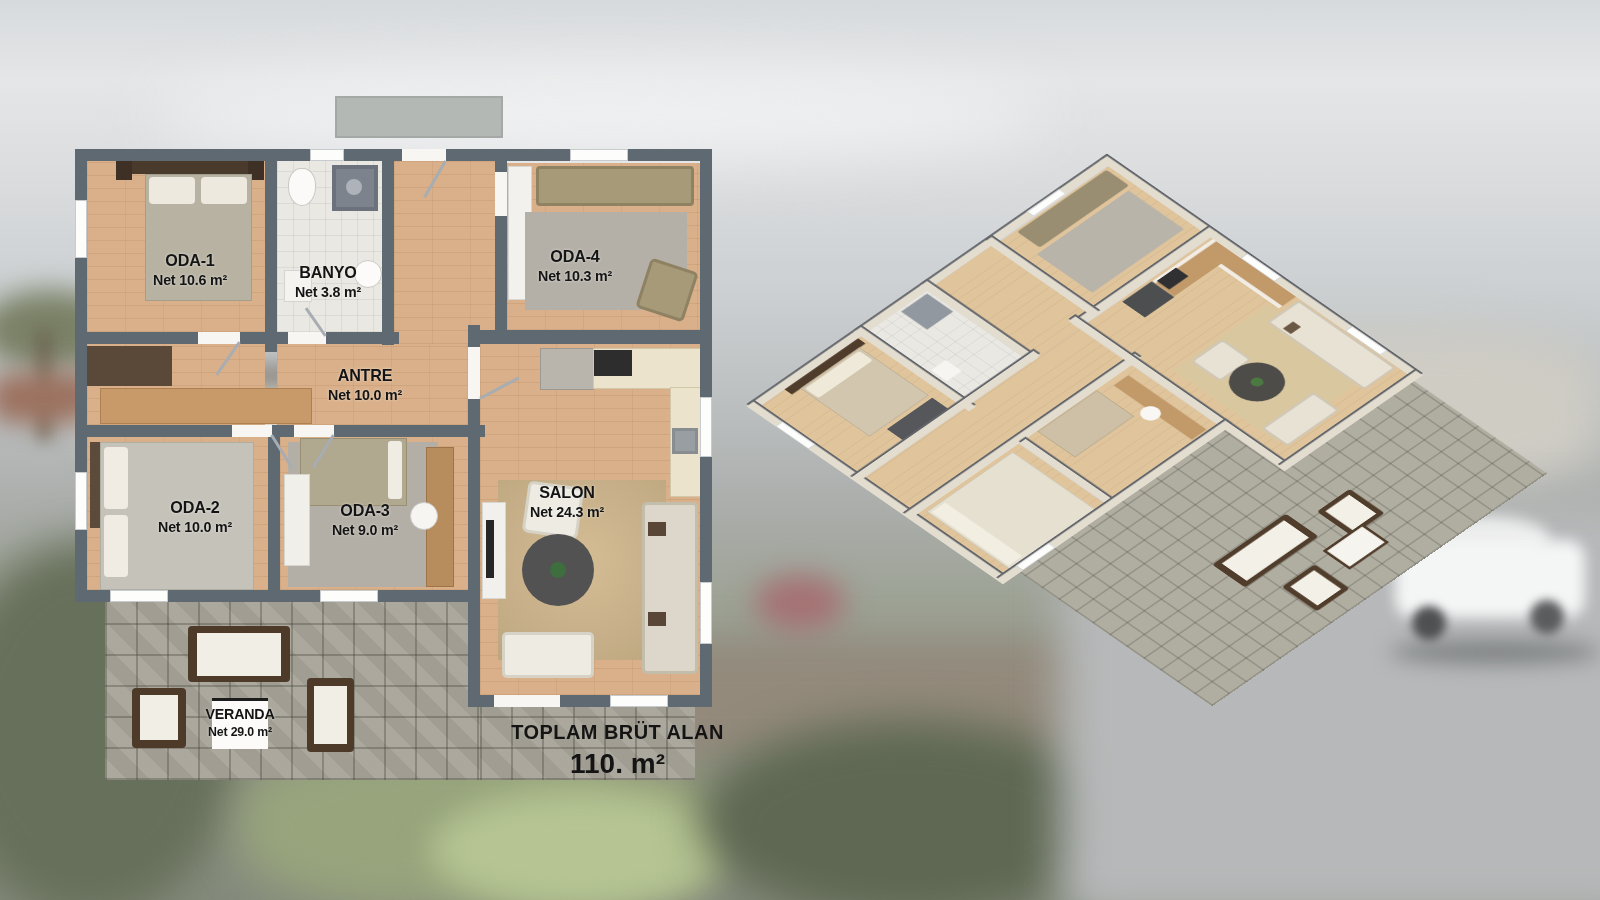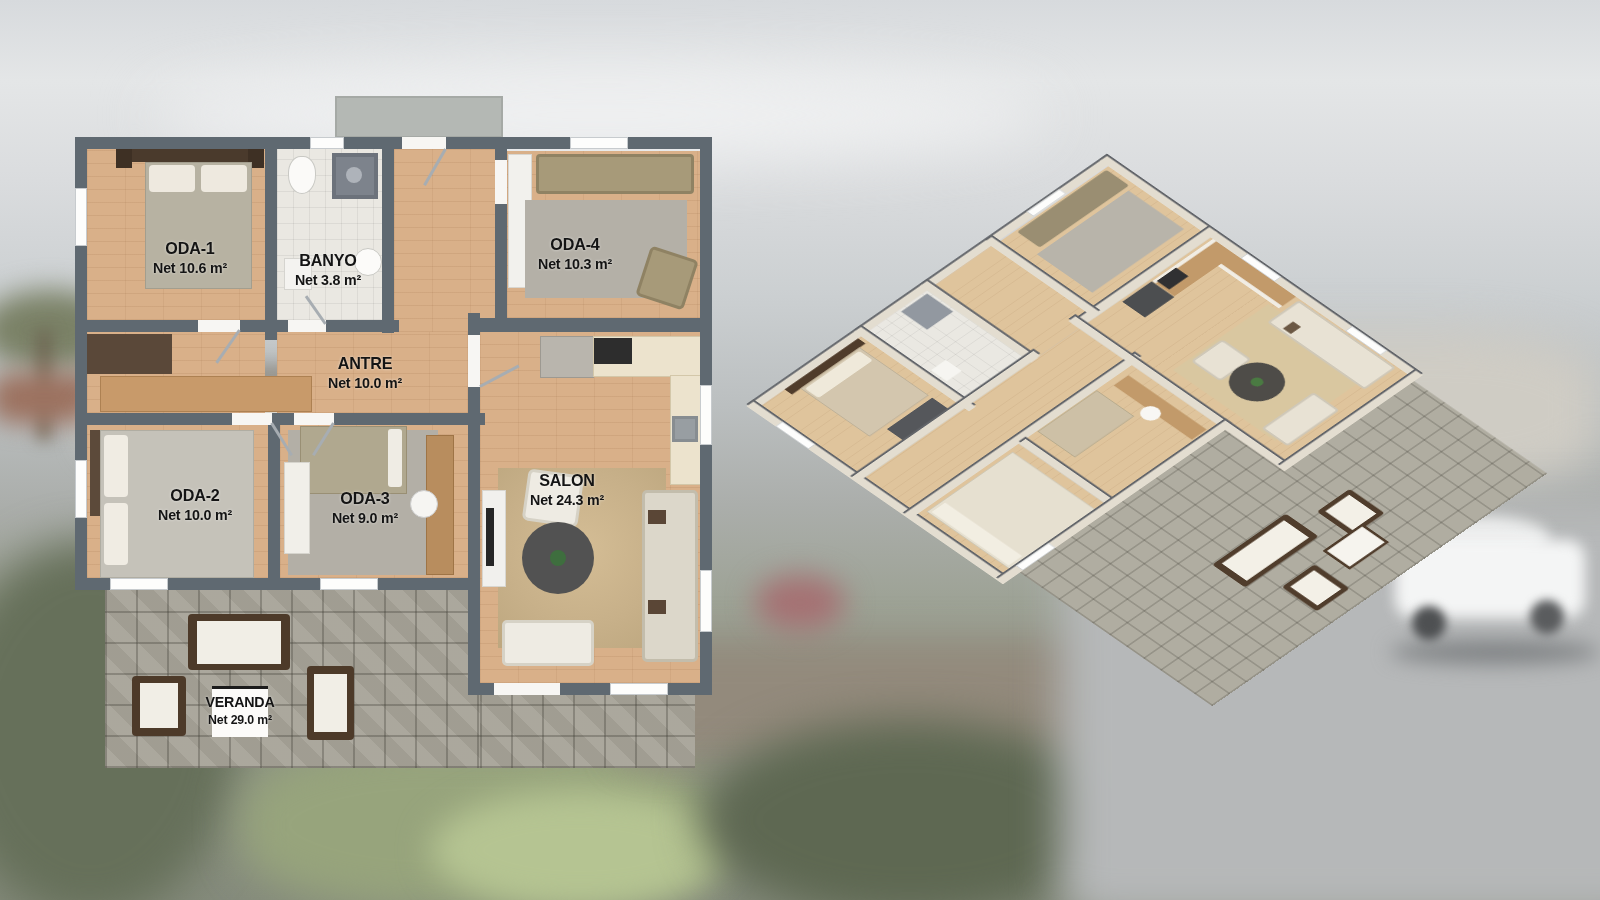--- a/index.html
+++ b/index.html
@@ -3,21 +3,21 @@
 <meta charset="utf-8">
 <style>
   html,body{margin:0;padding:0;background:#9aa09a;}
   .canvas{position:relative;width:1600px;height:900px;overflow:hidden;
           font-family:"Liberation Sans", sans-serif;
           background:linear-gradient(180deg,#d7dadd 0%,#e4e6e7 9%,#dadcde 20%,#cbcfd1 33%,
                      #bbbfc0 45%,#abaeab 56%,#9da295 67%,#909687 79%,#858b7c 100%);}
   .abs{position:absolute;}
   .blob{position:absolute;}
   
-  .plan2d{position:absolute;left:70px;top:130px;width:660px;height:665px;}
+  .plan2d{position:absolute;left:70px;top:142px;width:660px;height:665px;}
   .w{position:absolute;background:#5f6971;}
   .isoW{position:absolute;background:#e3ddd0;box-shadow:3px -3px 0 #62656a;}
   .wood{background:
       repeating-linear-gradient(0deg, rgba(121,72,33,0.10) 0 1px, rgba(0,0,0,0) 1px 13px),
       repeating-linear-gradient(90deg, rgba(121,72,33,0.08) 0 1px, rgba(0,0,0,0) 1px 38px),
       #d9b089;}
   .wood3{background:
       repeating-linear-gradient(0deg, rgba(121,72,33,0.08) 0 1px, rgba(0,0,0,0) 1px 13px),
       #dfc49c;}
   .tile{background:
@@ -218,20 +218,24 @@
     </div>
     <div class="rlabel" style="left:497px;top:360px;">
       <div class="rname">SALON</div>
       <div class="rarea">Net 24.3 m²</div>
     </div>
     <div class="rlabel sm" style="left:170px;top:580px;">
       <div class="rname">VERANDA</div>
       <div class="rarea">Net 29.0 m²</div>
     </div>
 
+    <div class="total" style="left:425px;top:578px;width:245px;">
+      <div class="tlabel">TOPLAM BRÜT ALAN</div>
+      <div class="tvalue">110. m²</div>
+    </div>
   </div>
 
   <div class="isoScene">
 
     <div class="abs wood3" style="left:17px;top:19px;width:178px;height:171px;"></div>
     <div class="abs tile" style="left:207px;top:19px;width:105px;height:171px;"></div>
     <div class="abs wood3" style="left:324px;top:19px;width:101px;height:183px;"></div>
     <div class="abs wood3" style="left:17px;top:202px;width:381px;height:81px;"></div>
     <div class="abs wood3" style="left:437px;top:21px;width:193px;height:167px;"></div>
     <div class="abs wood3" style="left:17px;top:295px;width:181px;height:153px;"></div>

